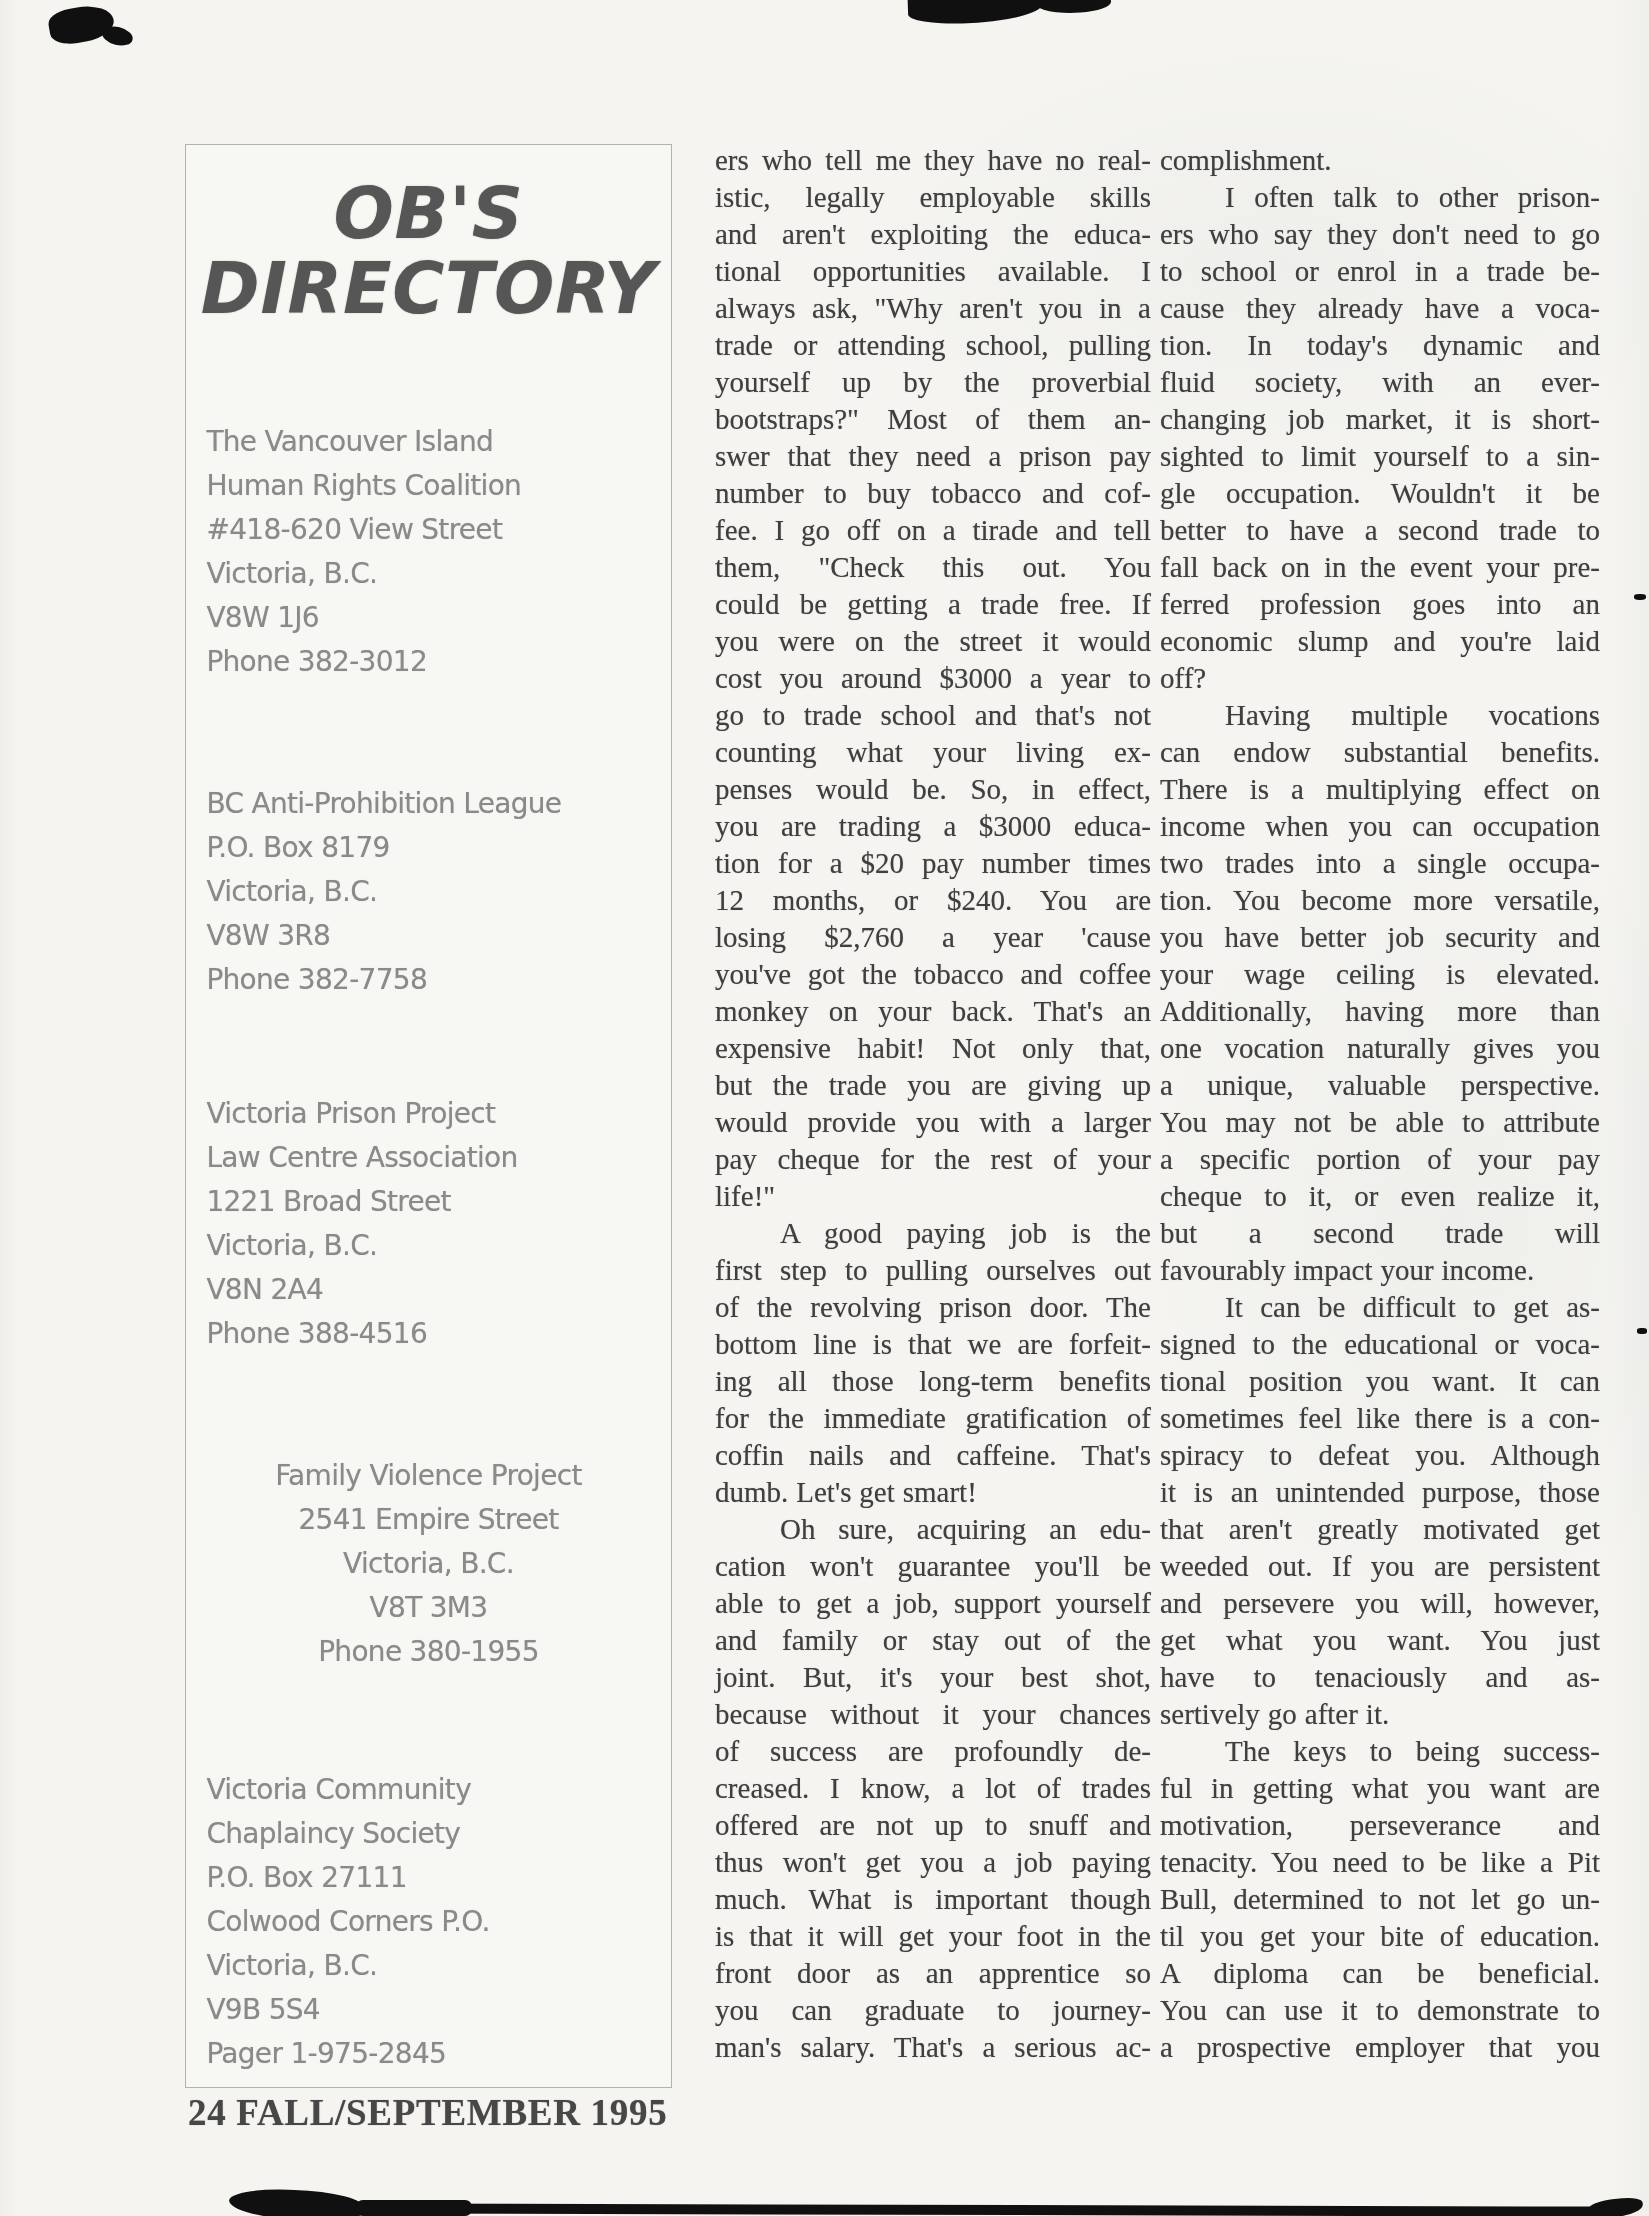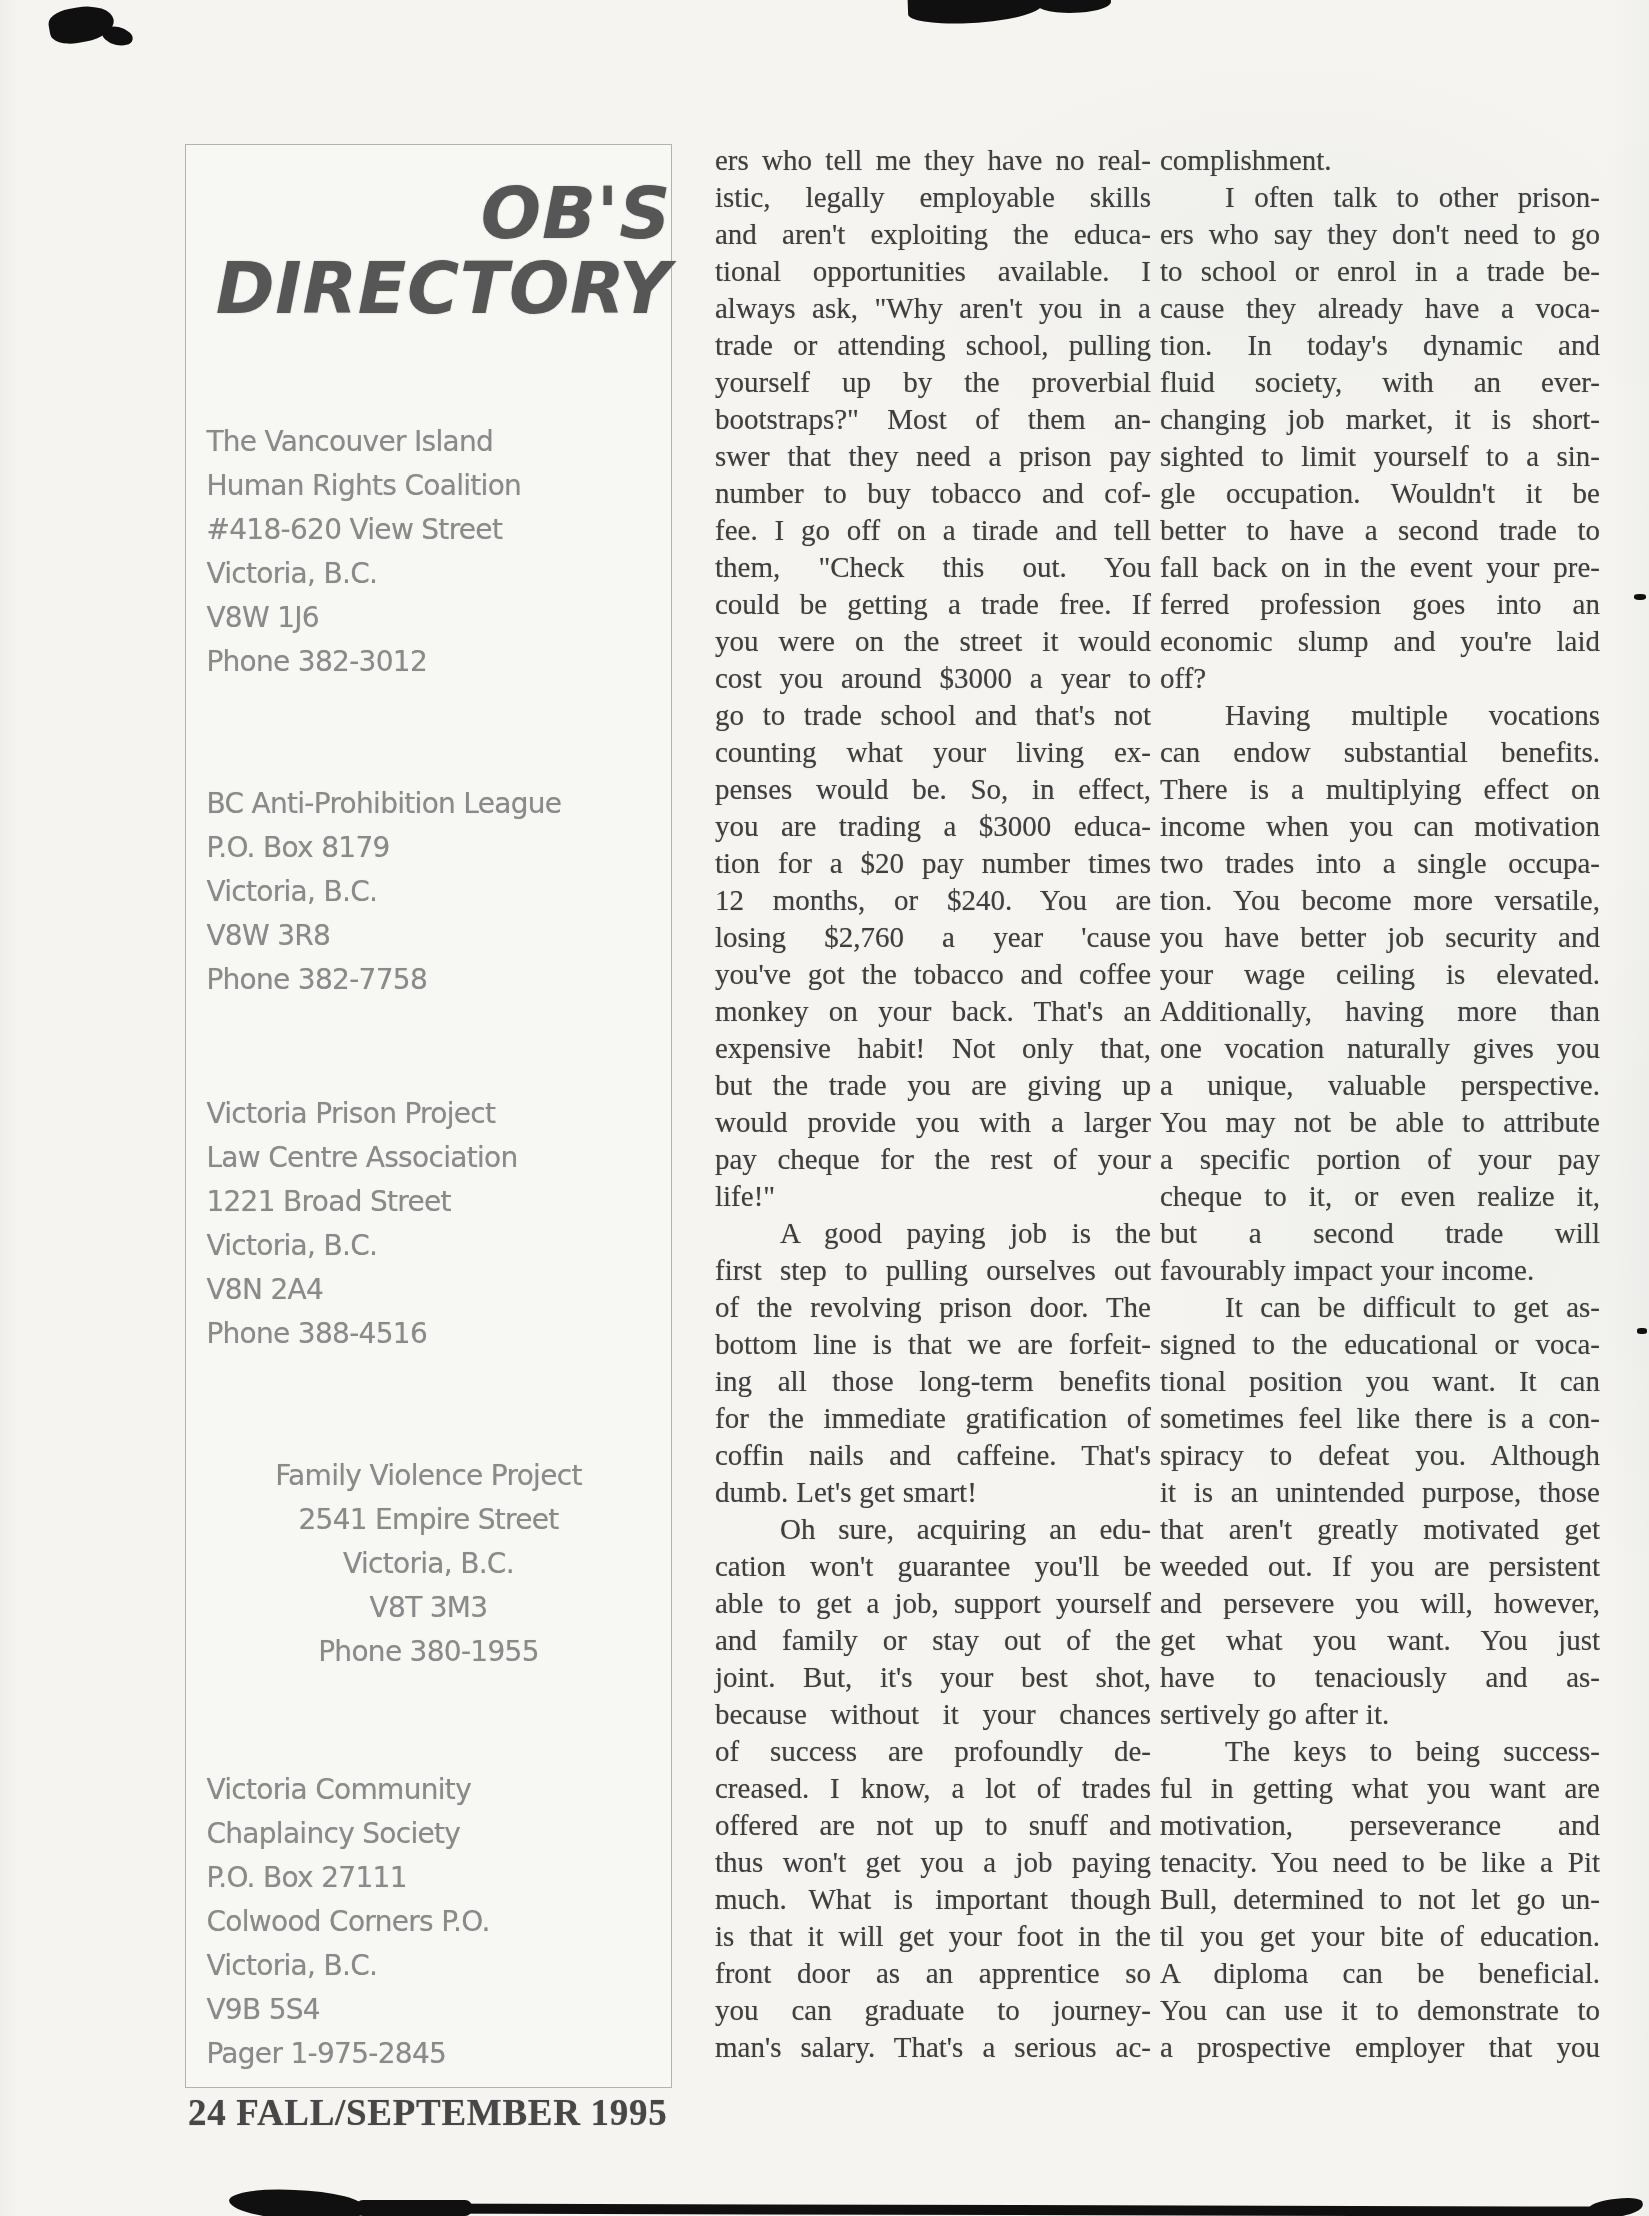--- a/index.html
+++ b/index.html
@@ -22,21 +22,21 @@
       radial-gradient(ellipse 477px 613px at 88% 55%, rgba(120,140,160,.05), rgba(0,0,0,0) 70%);
   }
 
   
   .directory-box{
     position:absolute; left:185px; top:144px; width:487px; height:1944px;
     border:1.4px solid var(--border); box-sizing:border-box;
     background:rgba(255,255,255,.25);
   }
   .dir-title{
-    margin-top:31px; text-align:right;
+    margin-top:31px; text-align:center;
     font-family:"DejaVu Sans", sans-serif; font-style:italic; font-weight:bold;
     font-size:71px; line-height:1.06; color:var(--title-ink);
     letter-spacing:0.7px; text-shadow:0 0 1.4px rgba(80,80,80,.45);
   }
   .dir-entries{padding:0 20.4px;}
   .dir-entry{
     font-family:"DejaVu Sans", sans-serif; font-size:28px; line-height:44px;
     color:var(--dir-ink); letter-spacing:-0.7px;
     text-shadow:0 0 0.7px rgba(130,130,130,.55);
     white-space:nowrap;
@@ -213,21 +213,21 @@
       <div class="tline">sighted to limit yourself to a sin-</div>
       <div class="tline">gle occupation.  Wouldn't it be</div>
       <div class="tline">better to have a second trade to</div>
       <div class="tline">fall back on in the event your pre-</div>
       <div class="tline">ferred profession goes into an</div>
       <div class="tline">economic slump and you're laid</div>
       <div class="tline noj">off?</div>
       <div class="tline ind">Having multiple vocations</div>
       <div class="tline">can endow substantial benefits.</div>
       <div class="tline">There is a multiplying effect on</div>
-      <div class="tline">income when you can motivation</div>
+      <div class="tline">income when you can occupation</div>
       <div class="tline">two trades into a single occupa-</div>
       <div class="tline">tion.  You become more versatile,</div>
       <div class="tline">you have better job security and</div>
       <div class="tline">your wage ceiling is elevated.</div>
       <div class="tline">Additionally, having more than</div>
       <div class="tline">one vocation naturally gives you</div>
       <div class="tline">a unique, valuable perspective.</div>
       <div class="tline">You may not be able to attribute</div>
       <div class="tline">a specific portion of your pay</div>
       <div class="tline">cheque to it, or even realize it,</div>

